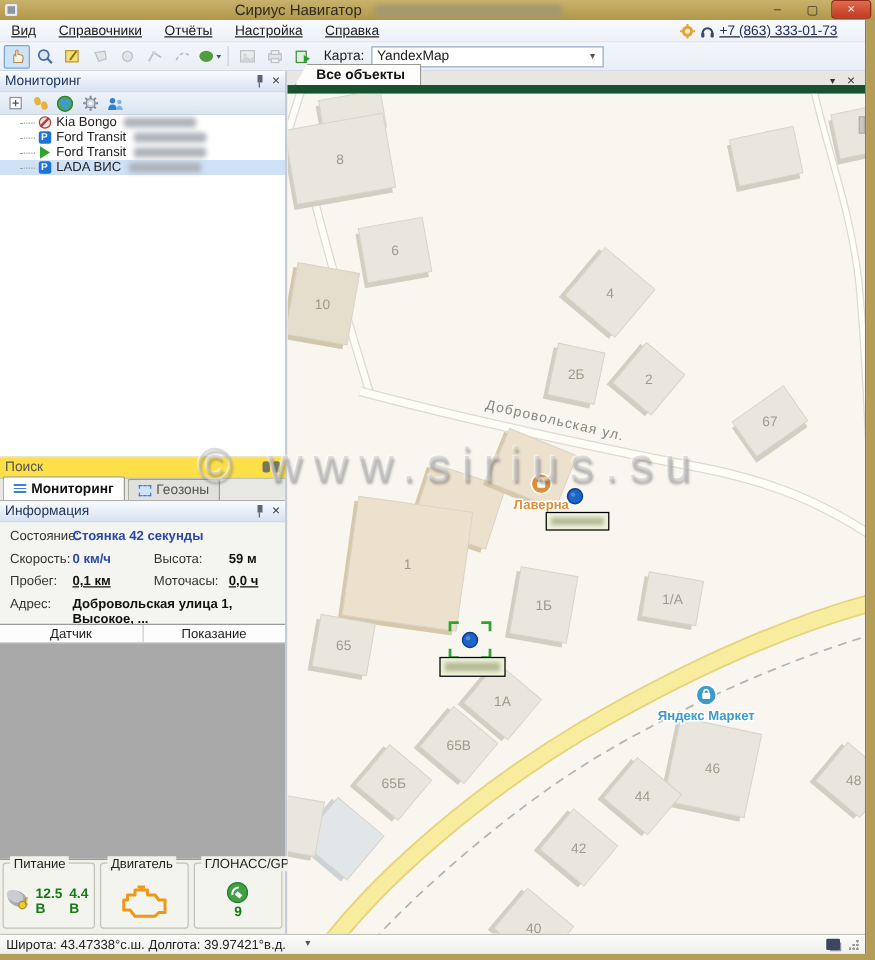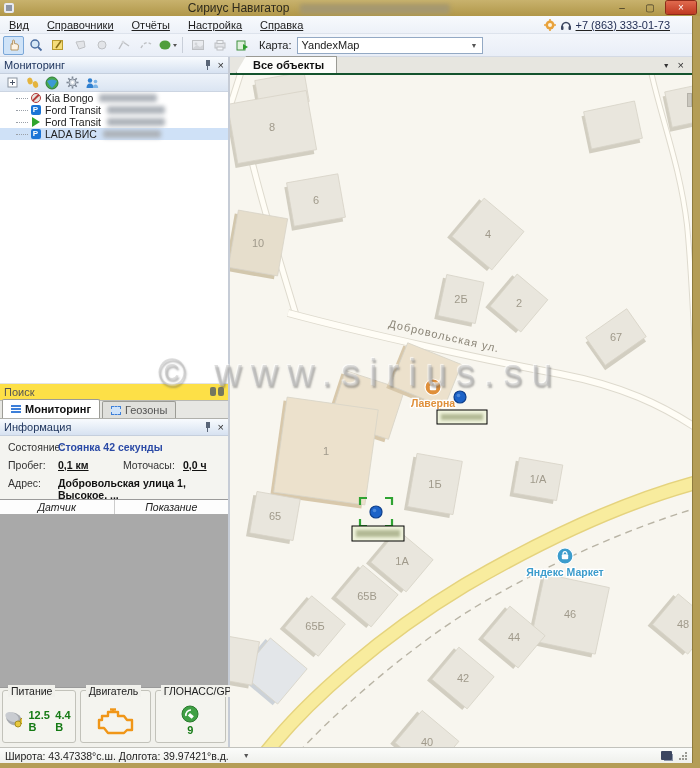--- a/index.html
+++ b/index.html
@@ -107,40 +107,40 @@
   .tab-zone-icon { width:10px; height:9px; border:1.5px dashed #3d7fd9; background:#cfe3fa; }
 
   .info-body { background:#f4f4f0; padding:5px 0 4px 0; }
   .info-row { display:flex; align-items:baseline; padding:0 8px; height:18px; font-size:10.5px; }
   .ilabel { color:#333; width:50px; flex:0 0 auto; }
   .ilabel.second { width:60px; margin-left:10px; }
   .ival-blue { color:#2b4aa6; font-weight:bold; }
   .ival-bold { color:#111; font-weight:bold; }
   .ival-link { color:#111; font-weight:bold; text-decoration:underline; }
 
-  .sensor-table { border-top:1px solid #9a9a9a; border-bottom:1px solid #9a9a9a;font-style:italic; }
+  .sensor-table { border-top:1px solid #9a9a9a; border-bottom:1px solid #9a9a9a; }
   .sensor-head { display:flex; height:15px; background:#fdfdfd; border-bottom:1px solid #aaa; }
   .sensor-head .th { flex:1; display:flex; align-items:center; justify-content:center;
     font-size:10.5px; color:#222; border-right:1px solid #ccc; }
   .sensor-head .th:last-child { border-right:none; }
   .sensor-body { height:172px; background:#a9a9a9; }
 
   .gauges { height:59px; background:#f1f1ec; display:flex; padding:2px 2px 4px 2px; gap:4px; }
   .gauge { flex:1; border:1px solid #c2c2ba; border-radius:3px; position:relative;
     background:#f4f4ef; padding-top:8px; }
   .gauge-legend { position:absolute; top:-6px; left:5px; background:#f1f1ec; padding:0 3px;
     font-size:10.5px; color:#222; }
   .gauge-content { display:flex; align-items:center; justify-content:center; gap:6px; height:100%; }
   .gauge-vals { display:flex; flex-direction:row; gap:3px; }
   .gval { color:#157a15; font-weight:bold; font-size:11px; }
   .gauge-col { display:flex; flex-direction:column; align-items:center; gap:1px; height:100%; justify-content:center; }
 
   
   .map-panel { flex:1; display:flex; flex-direction:column; min-width:0; background:#eceae3; }
-  .map-tabbar { height:18px; background:#e7e6e0; border-bottom:2px solid #14532d;
+  .map-tabbar { height:18px; background:#e7e6e0; border-bottom:7px solid #14532d;
     display:flex; align-items:flex-end; position:relative; }
   .map-tab { height:17px; margin-left:6px; padding:0 12px 0 16px; background:#fdfdfb;
     border:1px solid #9a9a94; border-bottom:none; display:flex; align-items:center;
     font-weight:bold; font-size:11px; color:#111;
     clip-path:polygon(10px 0, 100% 0, 100% 100%, 0 100%); }
   .map-tab-controls { position:absolute; right:8px; top:2px; display:flex; gap:8px;
     color:#333; align-items:center; }
   .map-viewport { flex:1; position:relative; overflow:hidden; background:#f8f6ef; }
   .map-viewport svg { position:absolute; left:0; top:0; }
   .map-scroll-stub { position:absolute; right:0; top:18px; width:5px; height:14px;
@@ -408,20 +408,26 @@
             <span class="close-x">×</span>
           </span>
         </div>
 
         <div class="info-body">
           <div class="info-row">
             <span class="ilabel">Состояние:</span>
             <span class="ival-blue">Стоянка 42 секунды</span>
           </div>
           <div class="info-row">
+            <span class="ilabel">Скорость:</span>
+            <span class="ival-blue" style="width:55px">0 км/ч</span>
+            <span class="ilabel second">Высота:</span>
+            <span class="ival-bold">59 м</span>
+          </div>
+          <div class="info-row">
             <span class="ilabel">Пробег:</span>
             <span class="ival-link" style="width:55px">0,1 км</span>
             <span class="ilabel second">Моточасы:</span>
             <span class="ival-link">0,0 ч</span>
           </div>
           <div class="info-row">
             <span class="ilabel">Адрес:</span>
             <span class="ival-bold">Добровольская улица 1, Высокое, ...</span>
           </div>
         </div>

